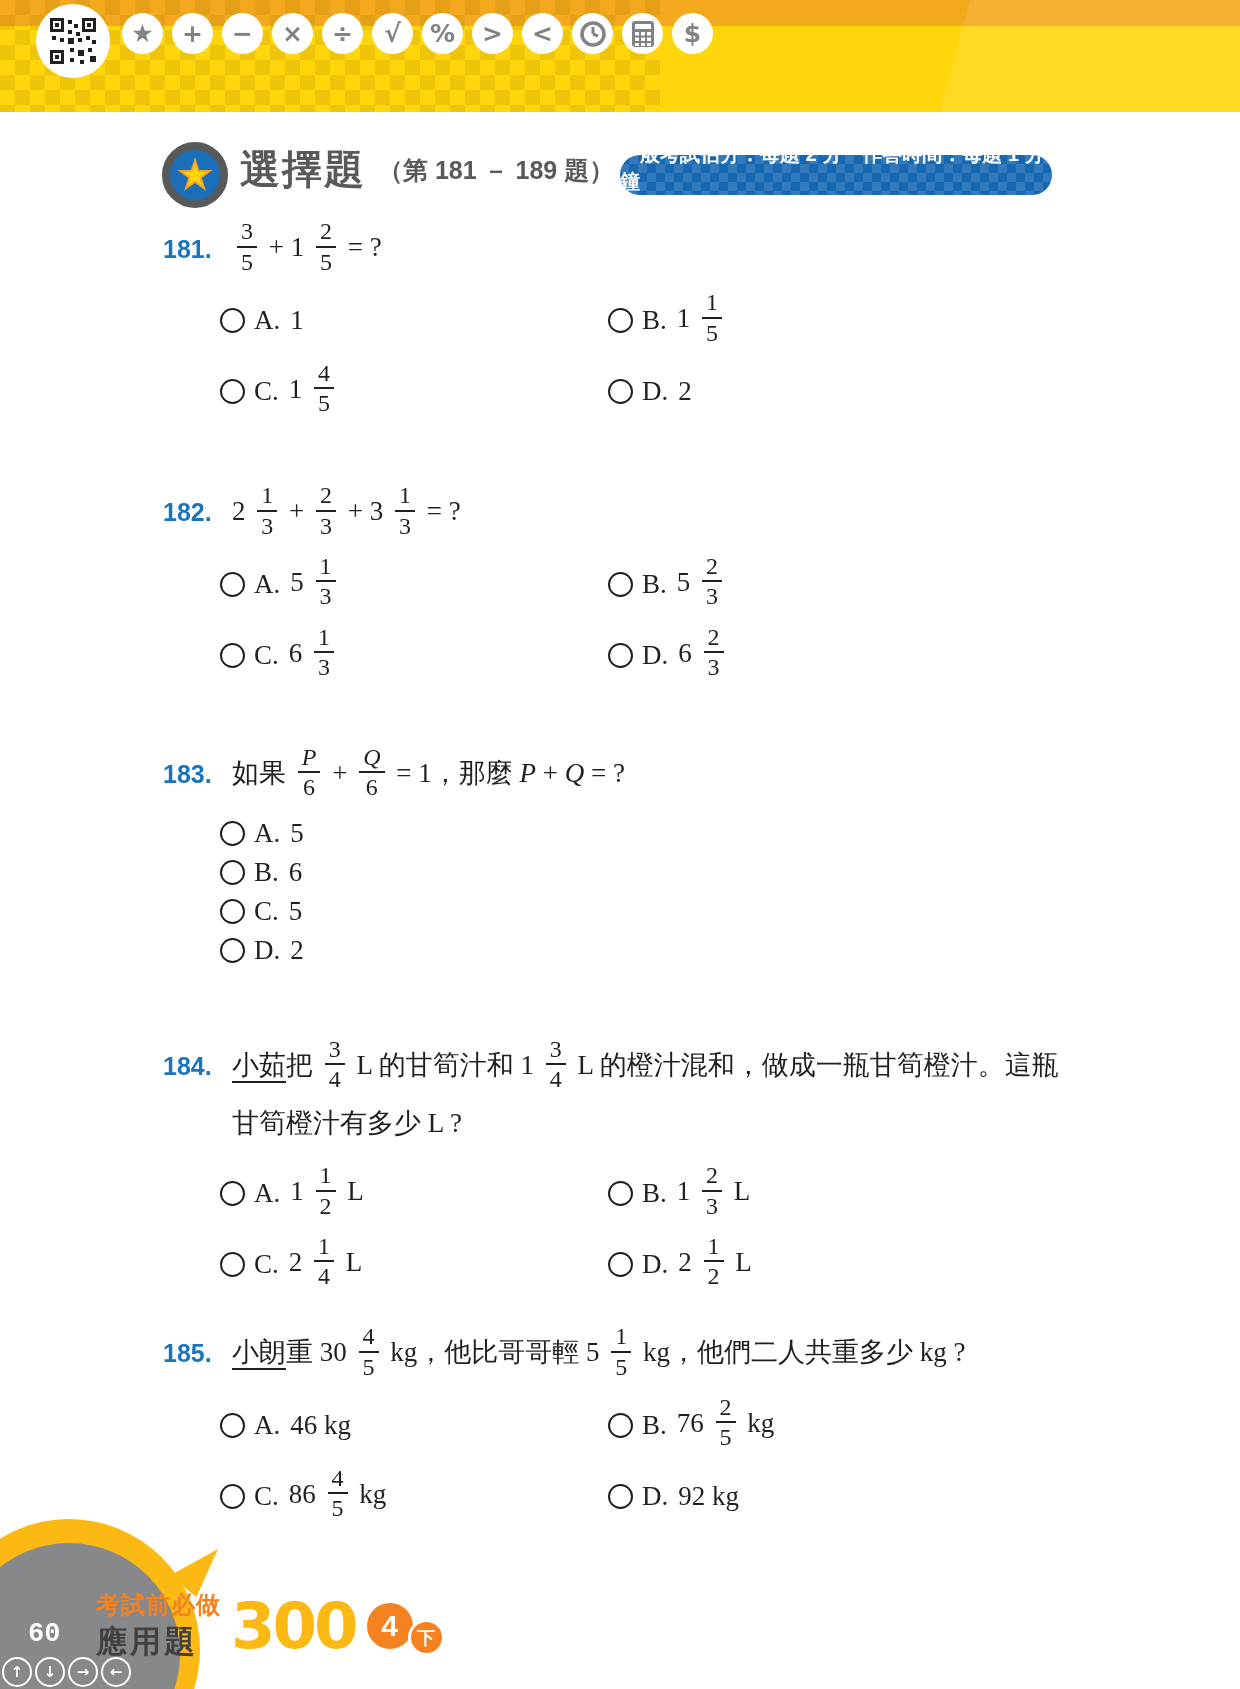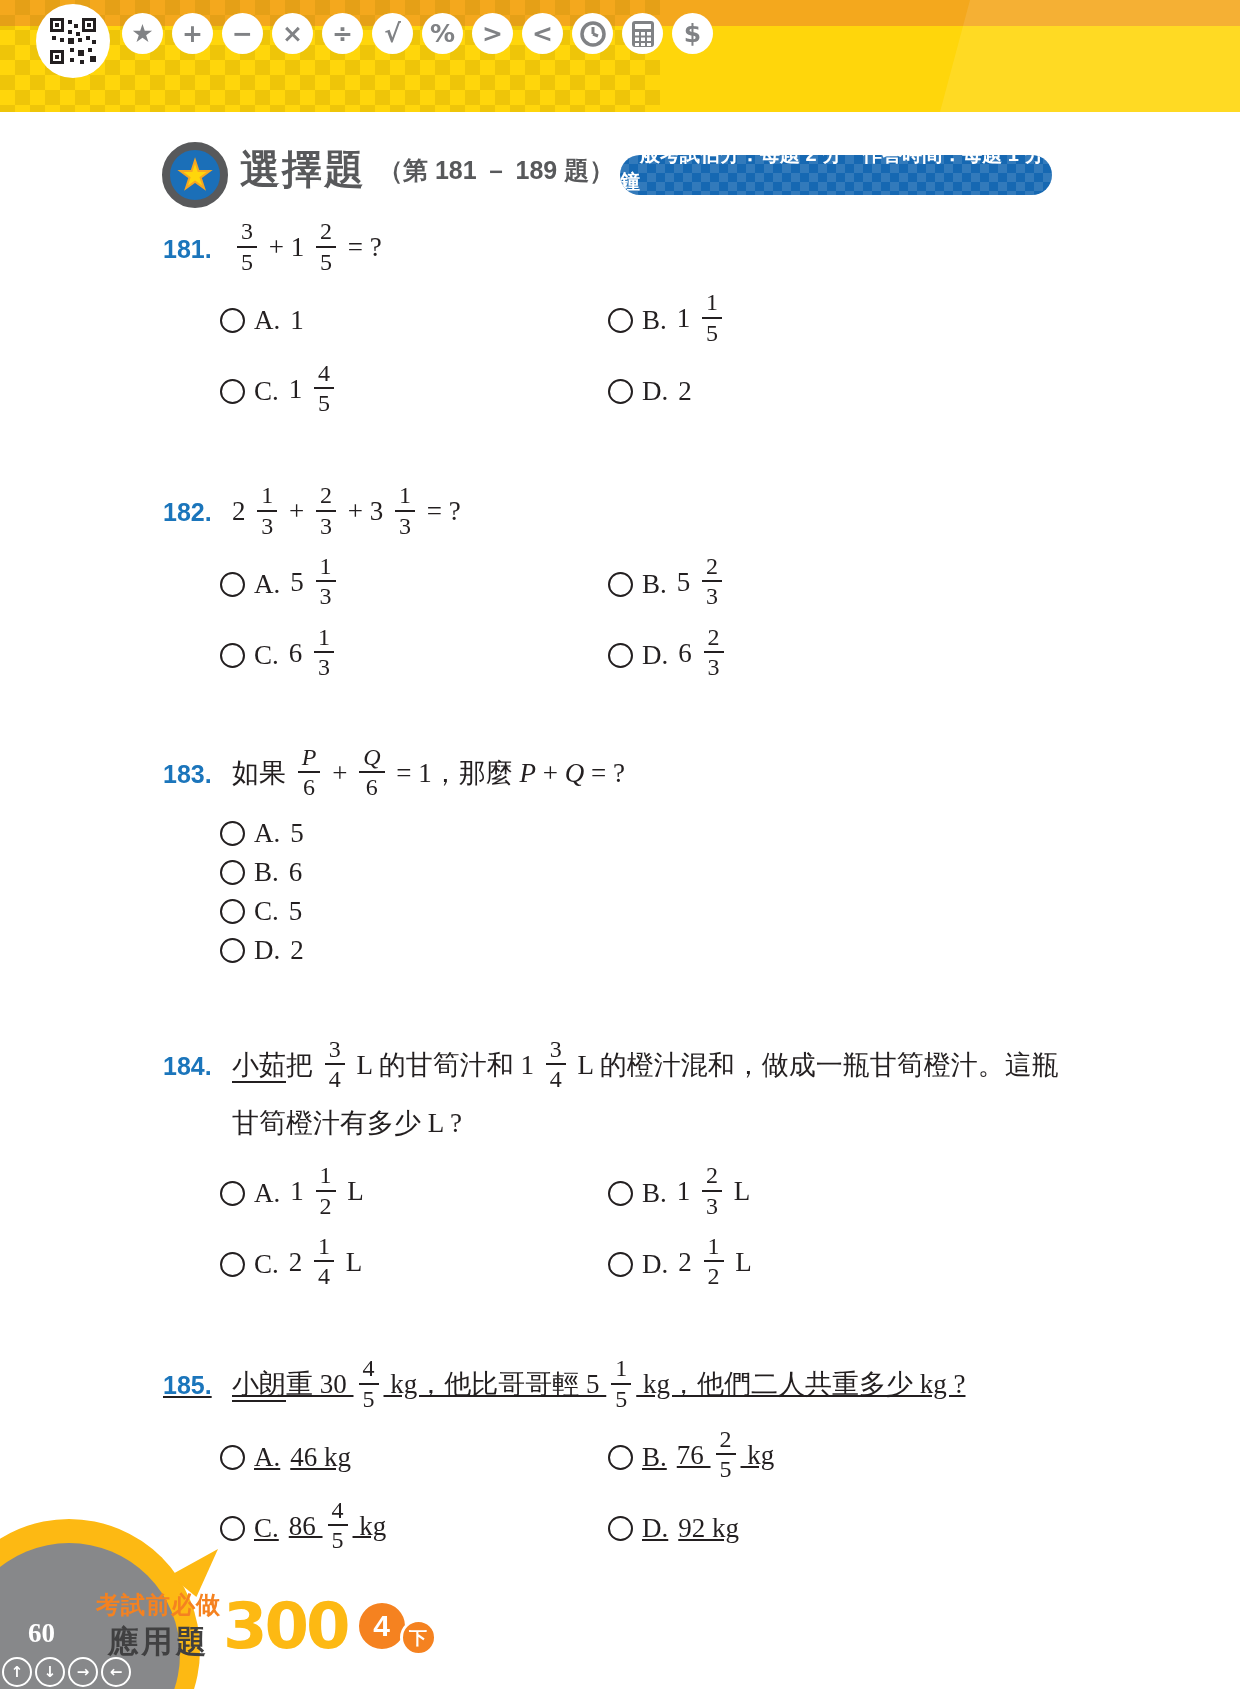--- a/index.html
+++ b/index.html
@@ -37,21 +37,21 @@
   .info-badge::before{content:"";position:absolute;inset:0;
     background-image:repeating-conic-gradient(rgba(255,255,255,0.12) 0% 25%, transparent 0% 50%);
     background-size:18px 18px;}
   .info-badge span{position:relative;}
   
   .questions{position:absolute;top:220px;left:163px;width:922px;}
   .q{margin:0;}
   #q182{margin-top:64px;}
   #q183{margin-top:62px;}
   #q184{margin-top:72px;}
-  #q185{margin-top:64px;text-decoration:underline;}
+  #q185{margin-top:32px;}
   .q-head{display:flex;align-items:center;gap:12px;}
   .q-head.multi{align-items:flex-start;}
   .q-head.multi .q-num{padding-top:14px;}
   .q-num{flex:none;width:57px;font-family:"Liberation Sans", sans-serif;font-weight:bold;
     font-size:25px;color:#1B75BB;}
   .stem{font-size:27px;line-height:2.05;}
   .stem .u{border-bottom:2px solid #231F20;padding-bottom:1px;}
   .it{font-style:italic;}
   .frac{display:inline-block;text-align:center;vertical-align:middle;margin:0 5px;
     font-size:24px;line-height:1.1;position:relative;top:-3px;}
@@ -61,27 +61,27 @@
   .opts.one-col{grid-template-columns:1fr;row-gap:8px;}
   .opt{display:flex;align-items:center;font-size:27px;}
   .radio{flex:none;width:21px;height:21px;border:2.5px solid #231F20;border-radius:50%;margin-right:9px;}
   .opt-label{margin-right:10px;}
   
   .bubble-yellow{position:absolute;left:-62px;bottom:-92px;width:262px;height:262px;border-radius:50%;background:#FDB913;}
   .bubble-spike{position:absolute;left:170px;bottom:92px;width:48px;height:48px;background:#FDB913;
     clip-path:polygon(100% 0,0 55%,55% 100%);}
   .bubble-gray{position:absolute;left:-42px;bottom:-76px;width:222px;height:222px;border-radius:50%;background:#87888A;}
   .page-num{position:absolute;left:28px;bottom:40px;color:#fff;
-    font-family:Liberation Serif, serif;font-weight:bold;font-size:27px;}
+    font-family:Liberation Mono, monospace;font-weight:bold;font-size:27px;}
   .nav-arrows{position:absolute;left:2px;bottom:2px;display:flex;gap:3px;}
   .nav-arrow{width:26px;height:26px;border-radius:50%;background:#87888A;border:2px solid #fff;color:#fff;
     display:flex;align-items:center;justify-content:center;
     font-family:"DejaVu Sans", sans-serif;font-weight:bold;font-size:15px;}
   .brand{position:absolute;left:96px;bottom:26px;display:flex;align-items:center;}
-  .brand-text{text-align:center;margin-right:2px;}
+  .brand-text{text-align:left;margin-right:10px;}
   .brand-line1{font-family:"Liberation Sans", sans-serif;font-weight:bold;font-size:24px;color:#F58220;letter-spacing:1px;}
   .brand-line2{font-family:"Liberation Sans", sans-serif;font-weight:bold;font-size:31px;color:#404041;letter-spacing:3px;}
   .brand-num{font-family:"DejaVu Sans", sans-serif;font-weight:900;font-size:64px;color:#FDB913;
     letter-spacing:-3px;line-height:0.85;margin-right:8px;}
   .brand-badges{display:flex;align-items:flex-end;}
   .vol-circle{width:46px;height:46px;border-radius:50%;background:#F58220;color:#fff;border:3px solid #fff;
     font-family:"Liberation Sans", sans-serif;font-weight:bold;font-size:30px;
     display:flex;align-items:center;justify-content:center;}
   .vol-suffix{width:31px;height:31px;border-radius:50%;background:#F58220;color:#fff;border:3px solid #fff;
     font-family:"Liberation Sans", sans-serif;font-weight:bold;font-size:18px;

